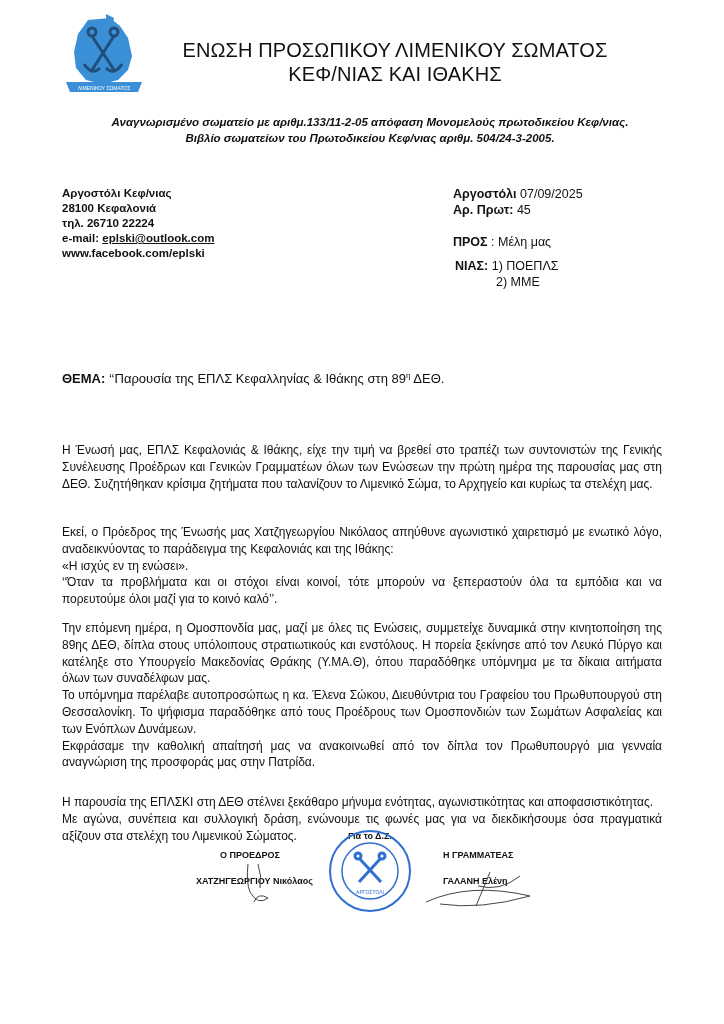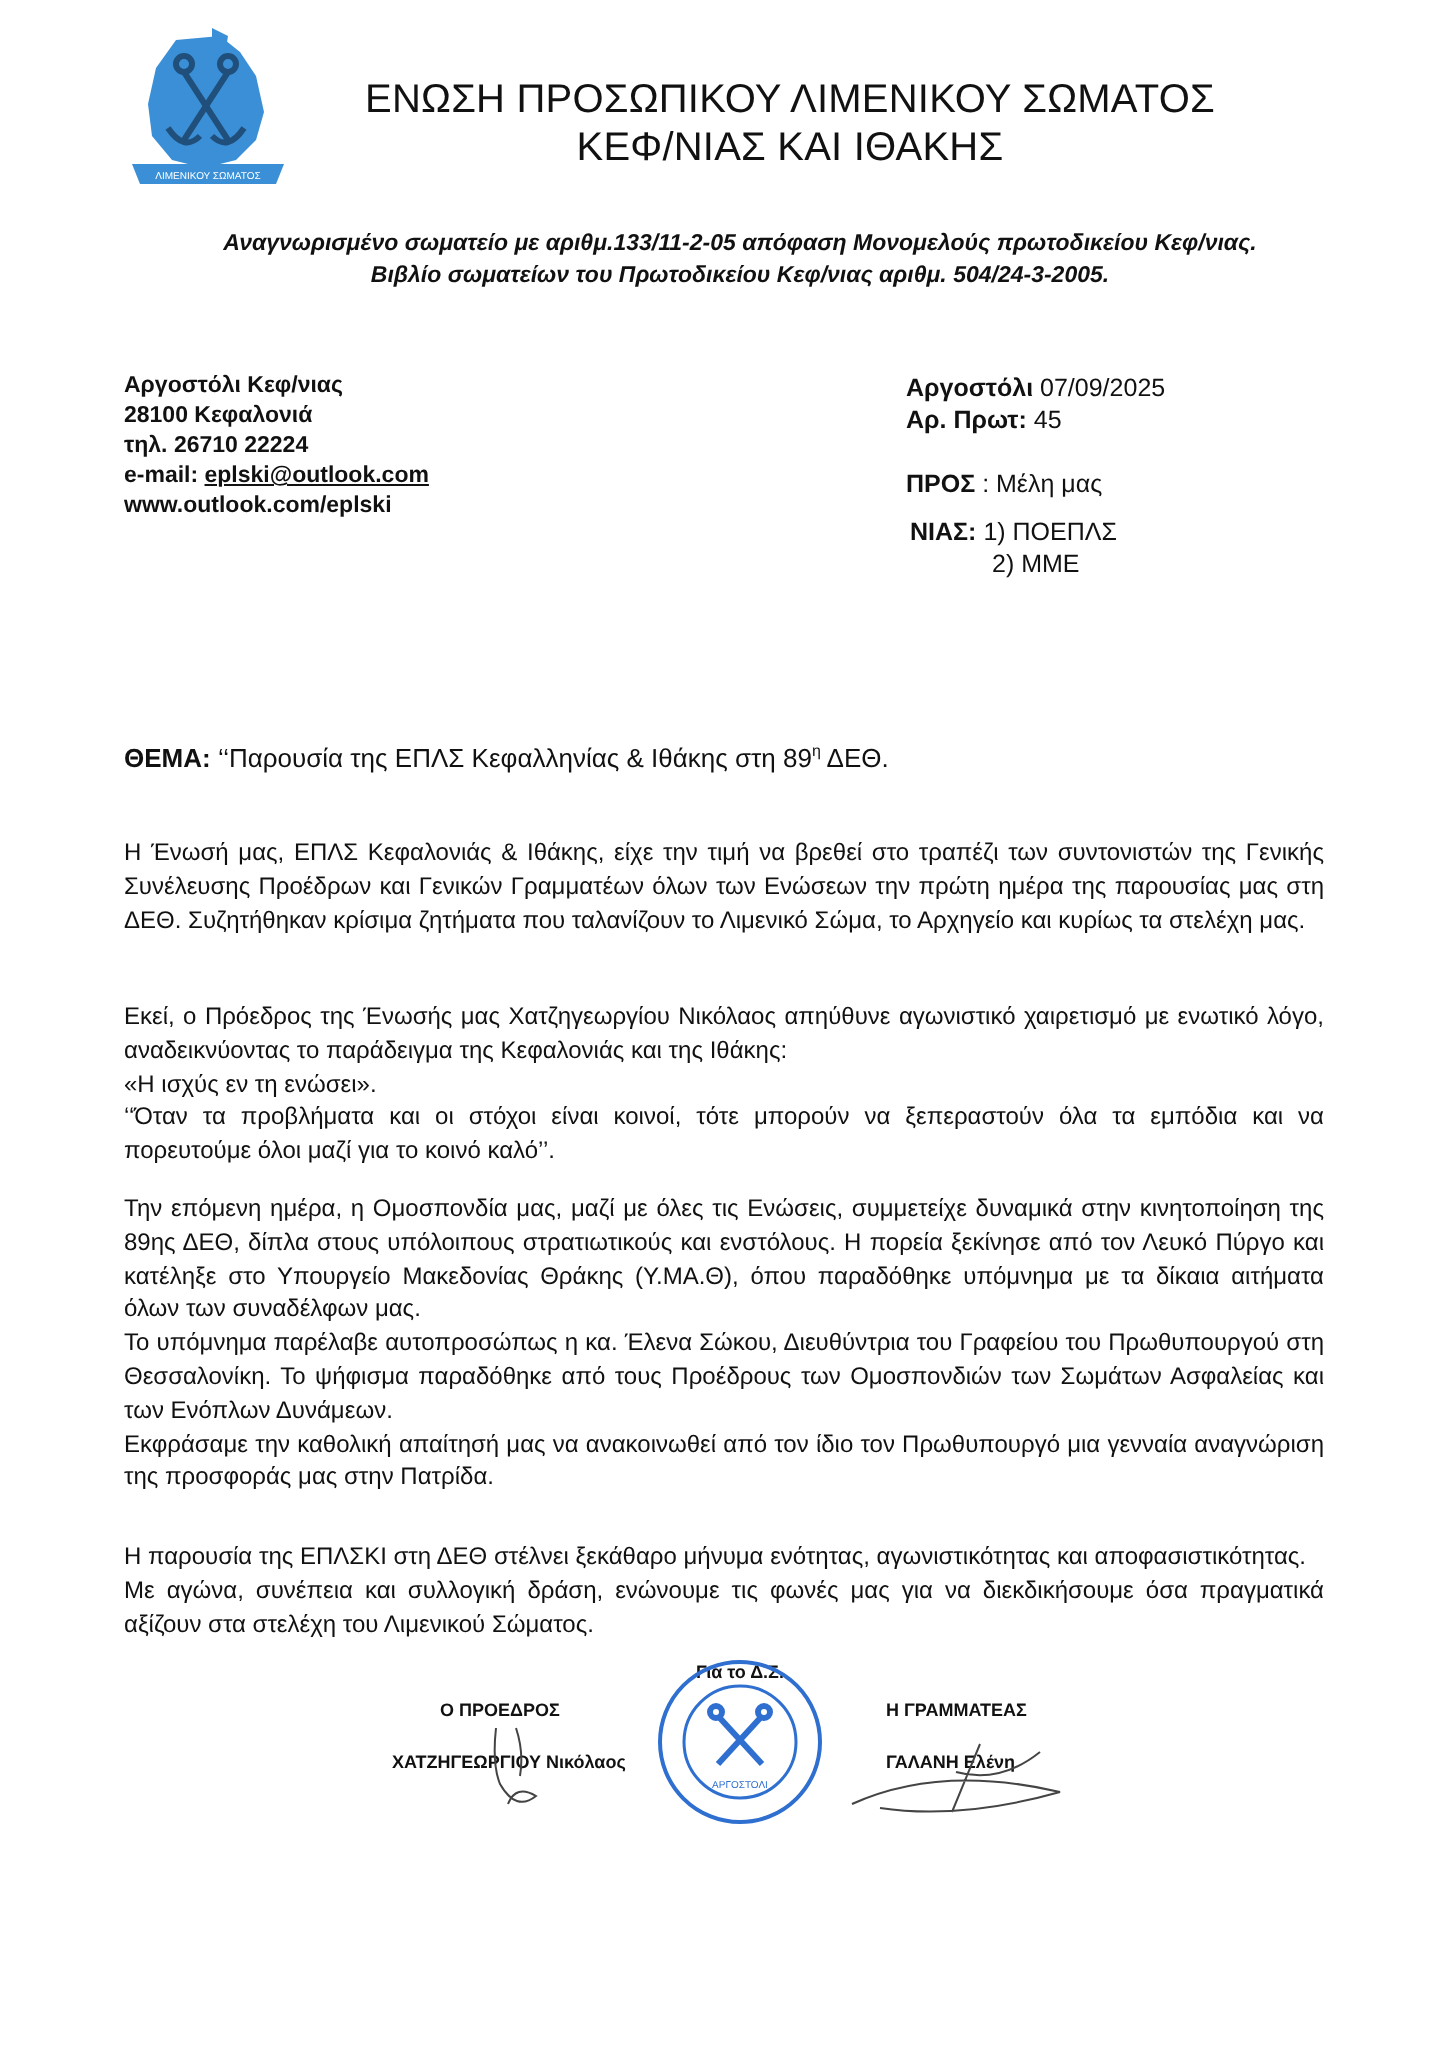--- a/index.html
+++ b/index.html
@@ -10,21 +10,21 @@
   .title { left: 160px; top: 38px; width: 470px; text-align: center; font-weight: normal;
            font-size: 20px; line-height: 24px; letter-spacing: 0.1px; }
   .reg { left: 60px; top: 114px; width: 620px; text-align: center; font-weight: bold; font-style: italic;
          font-size: 11.5px; line-height: 16px; }
   .addr { left: 62px; top: 186px; font-size: 11.5px; font-weight: bold; line-height: 15px; }
   .addr a { color: #111; text-decoration: underline; }
   .meta { left: 453px; top: 186px; font-size: 12.5px; line-height: 16px; }
   .meta b { font-weight: bold; margin-top: 12px; }
   .subject { left: 62px; top: 371px; font-size: 13px; }
   .subject b { font-weight: bold; }
-  .body { left: 62px; width: 600px; font-size: 12px; line-height: 16.8px; text-align: justify; }
+  .body { left: 62px; width: 600px; font-size: 12px; line-height: 16.8px; text-align: justify; margin-top: 24px; }
   .p { margin: 0; }
   .sig { font-size: 9px; font-weight: bold; }
   .stamp { left: 327px; top: 828px; width: 86px; height: 86px; }
   sup { font-size: 8px; }
 </style>
 </head>
 <body>
 
 <div class="abs logo">
   <svg width="92" height="92" viewBox="0 0 92 92">
@@ -51,21 +51,21 @@
 <div class="abs reg">
   <div>Αναγνωρισμένο σωματείο με αριθμ.133/11-2-05 απόφαση Μονομελούς πρωτοδικείου Κεφ/νιας.</div>
   <div>Βιβλίο σωματείων του Πρωτοδικείου Κεφ/νιας αριθμ. 504/24-3-2005.</div>
 </div>
 
 <div class="abs addr">
   <div>Αργοστόλι  Κεφ/νιας</div>
   <div>28100 Κεφαλονιά</div>
   <div>τηλ.  26710 22224</div>
   <div><span>e-mail: </span><a>eplski@outlook.com</a></div>
-  <div>www.outlook.com/eplski</div>
+  <div>www.facebook.com/eplski</div>
 </div>
 
 <div class="abs meta">
   <div><b>Αργοστόλι</b> <span>07/09/2025</span></div>
   <div><b>Αρ. Πρωτ:</b> <span>45</span></div>
   <div style="height:16px"></div>
   <div><b>ΠΡΟΣ</b> <span>: Μέλη μας</span></div>
   <div style="height:8px"></div>
   <div style="margin-left:2px"><b>ΝΙΑΣ:</b> <span>1) ΠΟΕΠΛΣ</span></div>
   <div style="margin-left:43px">2) ΜΜΕ</div>
@@ -77,21 +77,21 @@
   <p class="p">Η Ένωσή μας, ΕΠΛΣ Κεφαλονιάς &amp; Ιθάκης, είχε την τιμή να βρεθεί στο τραπέζι των συντονιστών της Γενικής Συνέλευσης Προέδρων και Γενικών Γραμματέων όλων των Ενώσεων την πρώτη ημέρα της παρουσίας μας στη ΔΕΘ. Συζητήθηκαν κρίσιμα ζητήματα που ταλανίζουν το Λιμενικό Σώμα, το Αρχηγείο και κυρίως τα στελέχη μας.</p>
 </div>
 <div class="abs body" style="top:500px">
   <p class="p">Εκεί, ο Πρόεδρος της Ένωσής μας Χατζηγεωργίου Νικόλαος απηύθυνε αγωνιστικό χαιρετισμό με ενωτικό λόγο, αναδεικνύοντας το παράδειγμα της Κεφαλονιάς και της Ιθάκης:</p>
   <p class="p">«Η ισχύς εν τη ενώσει».</p>
   <p class="p">‘‘Όταν τα προβλήματα και οι στόχοι είναι κοινοί, τότε μπορούν να ξεπεραστούν όλα τα εμπόδια και να πορευτούμε όλοι μαζί για το κοινό καλό’’.</p>
 </div>
 <div class="abs body" style="top:596px">
   <p class="p">Την επόμενη ημέρα, η Ομοσπονδία μας, μαζί με όλες τις Ενώσεις, συμμετείχε δυναμικά στην κινητοποίηση της 89ης ΔΕΘ, δίπλα στους υπόλοιπους στρατιωτικούς και ενστόλους. Η πορεία ξεκίνησε από τον Λευκό Πύργο και κατέληξε στο Υπουργείο Μακεδονίας Θράκης (Υ.ΜΑ.Θ), όπου παραδόθηκε υπόμνημα με τα δίκαια αιτήματα όλων των συναδέλφων μας.</p>
   <p class="p">Το υπόμνημα παρέλαβε αυτοπροσώπως η κα. Έλενα Σώκου, Διευθύντρια του Γραφείου του Πρωθυπουργού στη Θεσσαλονίκη. Το ψήφισμα παραδόθηκε από τους Προέδρους των Ομοσπονδιών των Σωμάτων Ασφαλείας και των Ενόπλων Δυνάμεων.</p>
-  <p class="p">Εκφράσαμε την καθολική απαίτησή μας να ανακοινωθεί από τον ίδιο τον Πρωθυπουργό μια γενναία αναγνώριση της προσφοράς μας στην Πατρίδα.</p>
+  <p class="p">Εκφράσαμε την καθολική απαίτησή μας να ανακοινωθεί από τον δίπλα τον Πρωθυπουργό μια γενναία αναγνώριση της προσφοράς μας στην Πατρίδα.</p>
 </div>
 <div class="abs body" style="top:770px">
   <p class="p">Η παρουσία της ΕΠΛΣΚΙ στη ΔΕΘ στέλνει ξεκάθαρο μήνυμα ενότητας, αγωνιστικότητας και αποφασιστικότητας.</p>
   <p class="p">Με αγώνα, συνέπεια και συλλογική δράση, ενώνουμε τις φωνές μας για να διεκδικήσουμε όσα πραγματικά αξίζουν στα στελέχη του Λιμενικού Σώματος.</p>
 </div>
 
 <div class="abs sig" style="left:348px; top:831px;">Για το Δ.Σ.</div>
 <div class="abs sig" style="left:220px; top:850px;">Ο ΠΡΟΕΔΡΟΣ</div>
 <div class="abs sig" style="left:196px; top:876px;">ΧΑΤΖΗΓΕΩΡΓΙΟΥ Νικόλαος</div>
 <div class="abs sig" style="left:443px; top:850px;">Η  ΓΡΑΜΜΑΤΕΑΣ</div>

